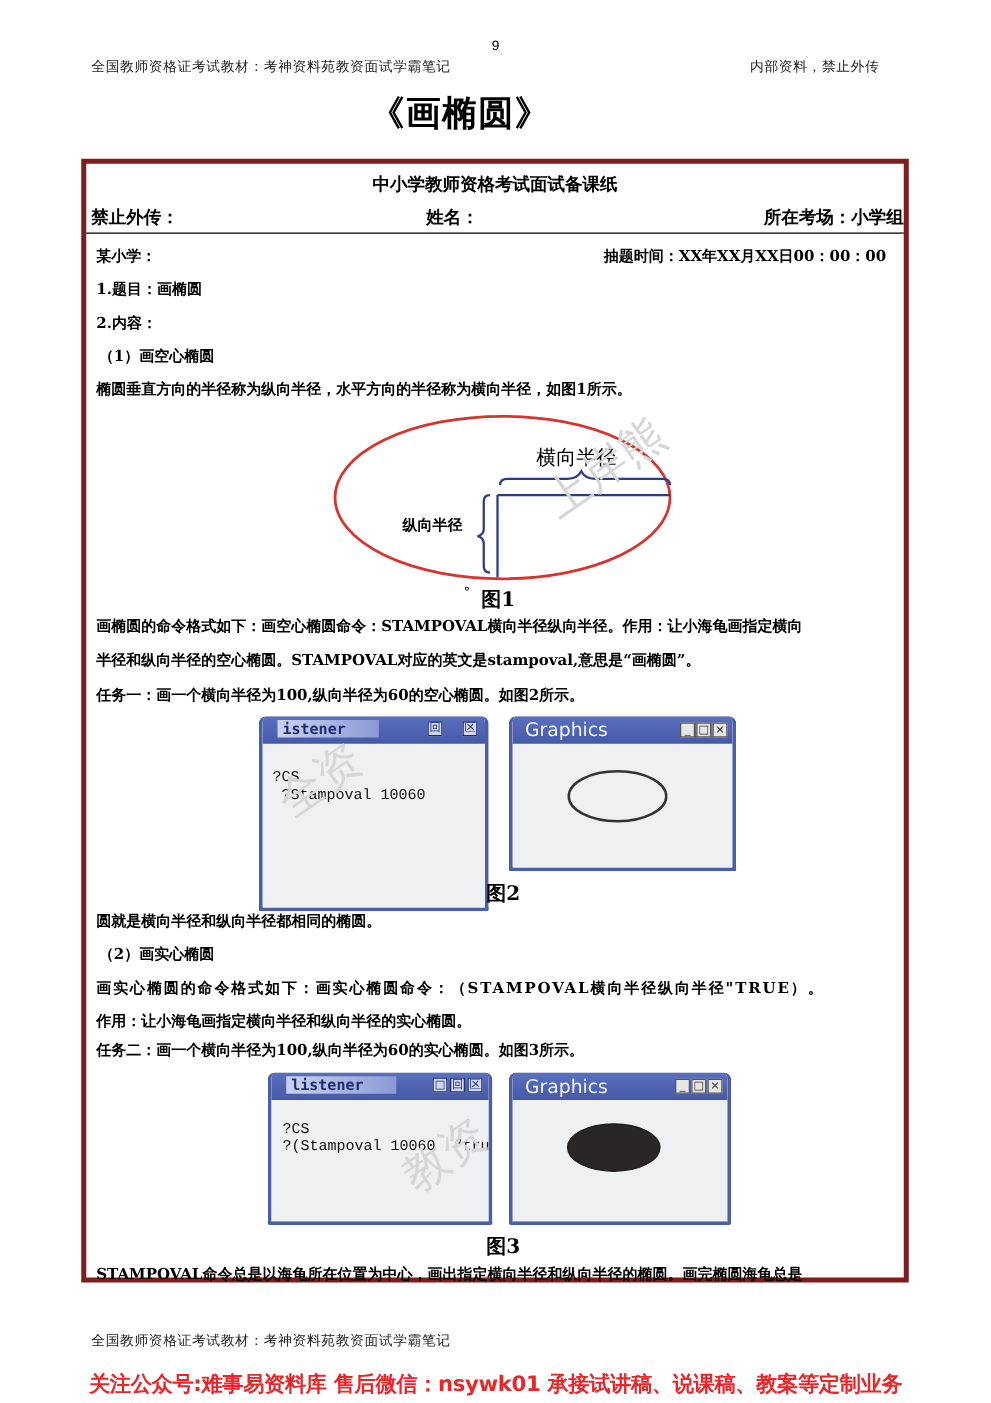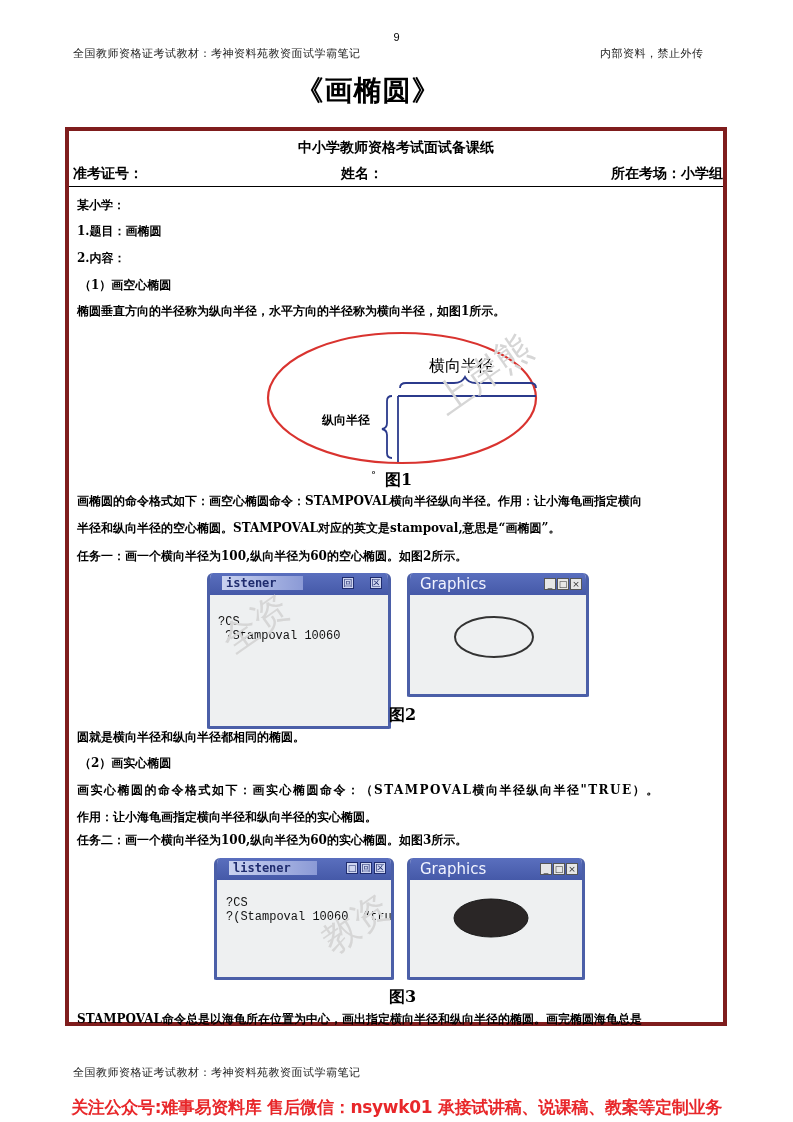--- a/index.html
+++ b/index.html
@@ -42,27 +42,28 @@
 <body>
 
 <div class="abs page-num">9</div>
 <div class="abs hdr hdr-left">全国教师资格证考试教材：考神资料苑教资面试学霸笔记</div>
 <div class="abs hdr hdr-right">内部资料，禁止外传</div>
 <div class="abs title">《画椭圆》</div>
 
 <div class="abs sheet">
   <div class="abs sheet-title">中小学教师资格考试面试备课纸</div>
   <div class="abs row-info">
-    <span style="left:4px">准考证号：</span>
+    <span style="left:4px">禁止外传：</span>
     <span style="left:272px">姓名：</span>
     <span style="right:0">所在考场：小学组</span>
   </div>
   <div class="abs divider"></div>
 
   <div class="abs line" style="top:66px">某小学：</div>
+  <div class="abs line-r" style="top:66px; right:14px;">抽题时间：XX年XX月XX日00：00：00</div>
 
   <div class="abs line" style="top:92px">1.题目：画椭圆</div>
   <div class="abs line" style="top:119px">2.内容：</div>
   <div class="abs line" style="top:146px; left:10px;">（1）画空心椭圆</div>
   <div class="abs line" style="top:172px">椭圆垂直方向的半径称为纵向半径，水平方向的半径称为横向半径，如图1所示。</div>
 
   <div class="abs" style="left:185px; top:197px; width:300px; height:150px;">
     <svg width="300" height="150" viewBox="0 0 300 150">
       <ellipse cx="148" cy="70" rx="134" ry="65" fill="none" stroke="#d9332f" stroke-width="2.2"></ellipse>
 

